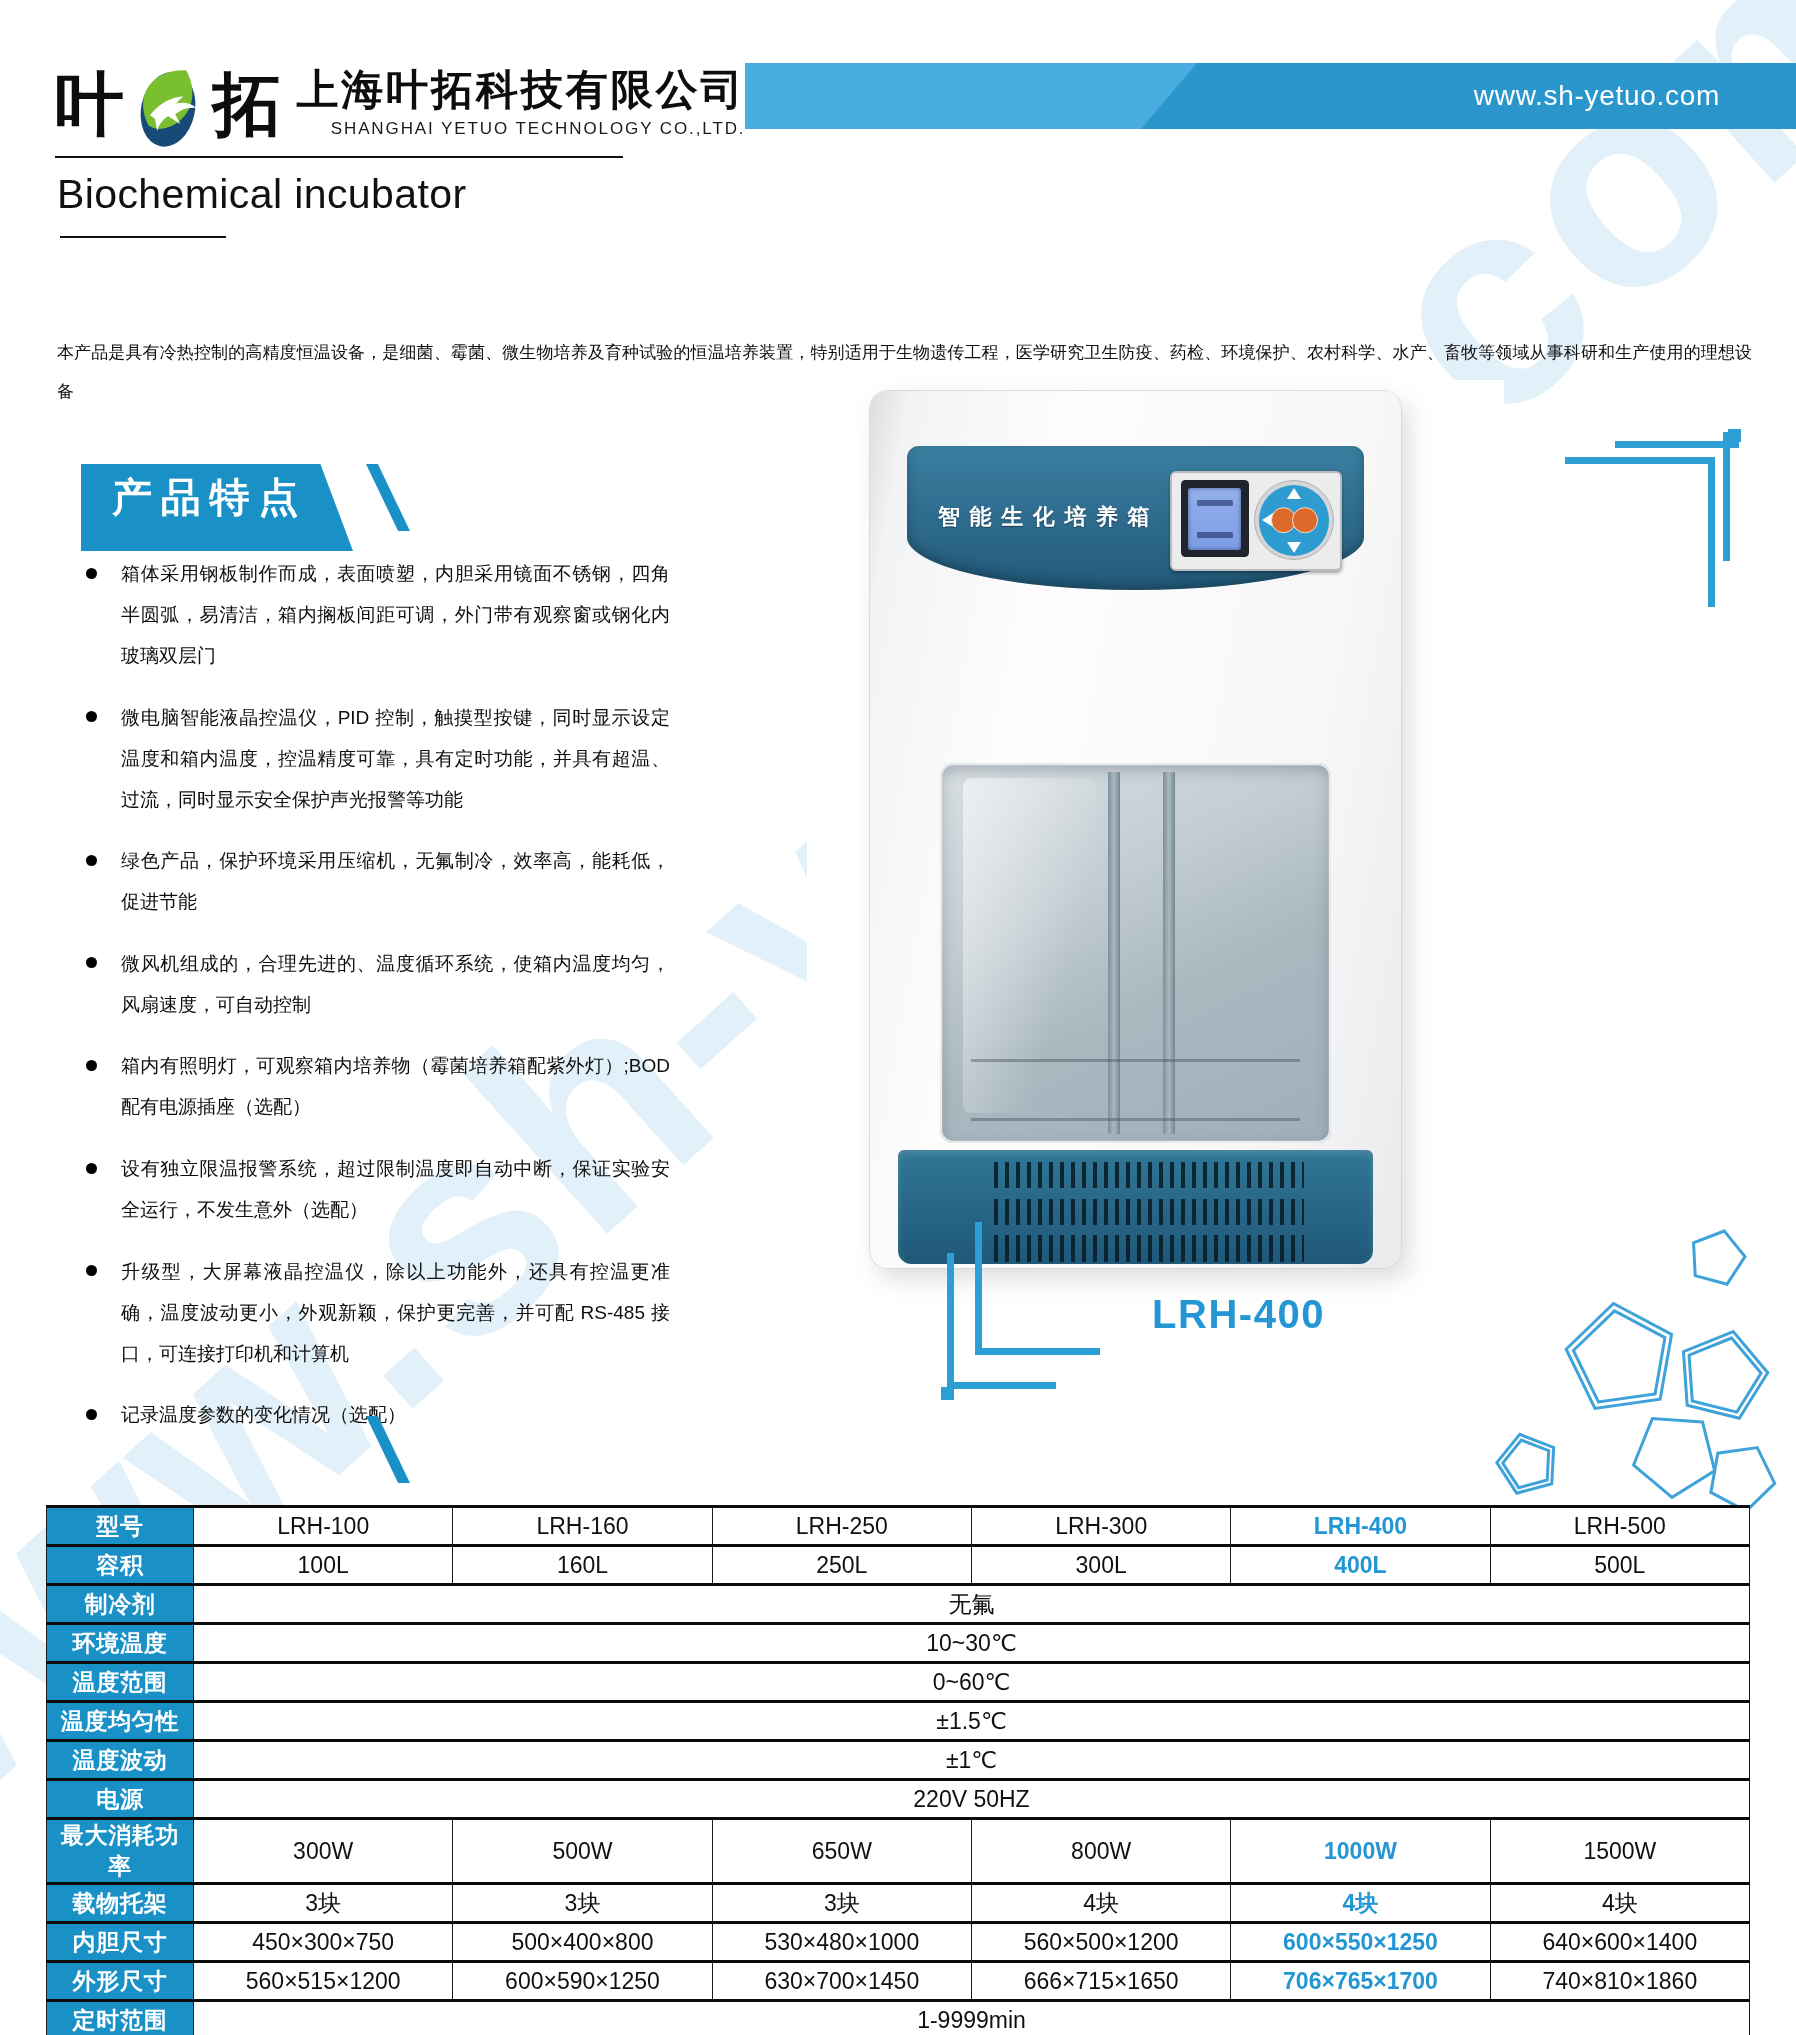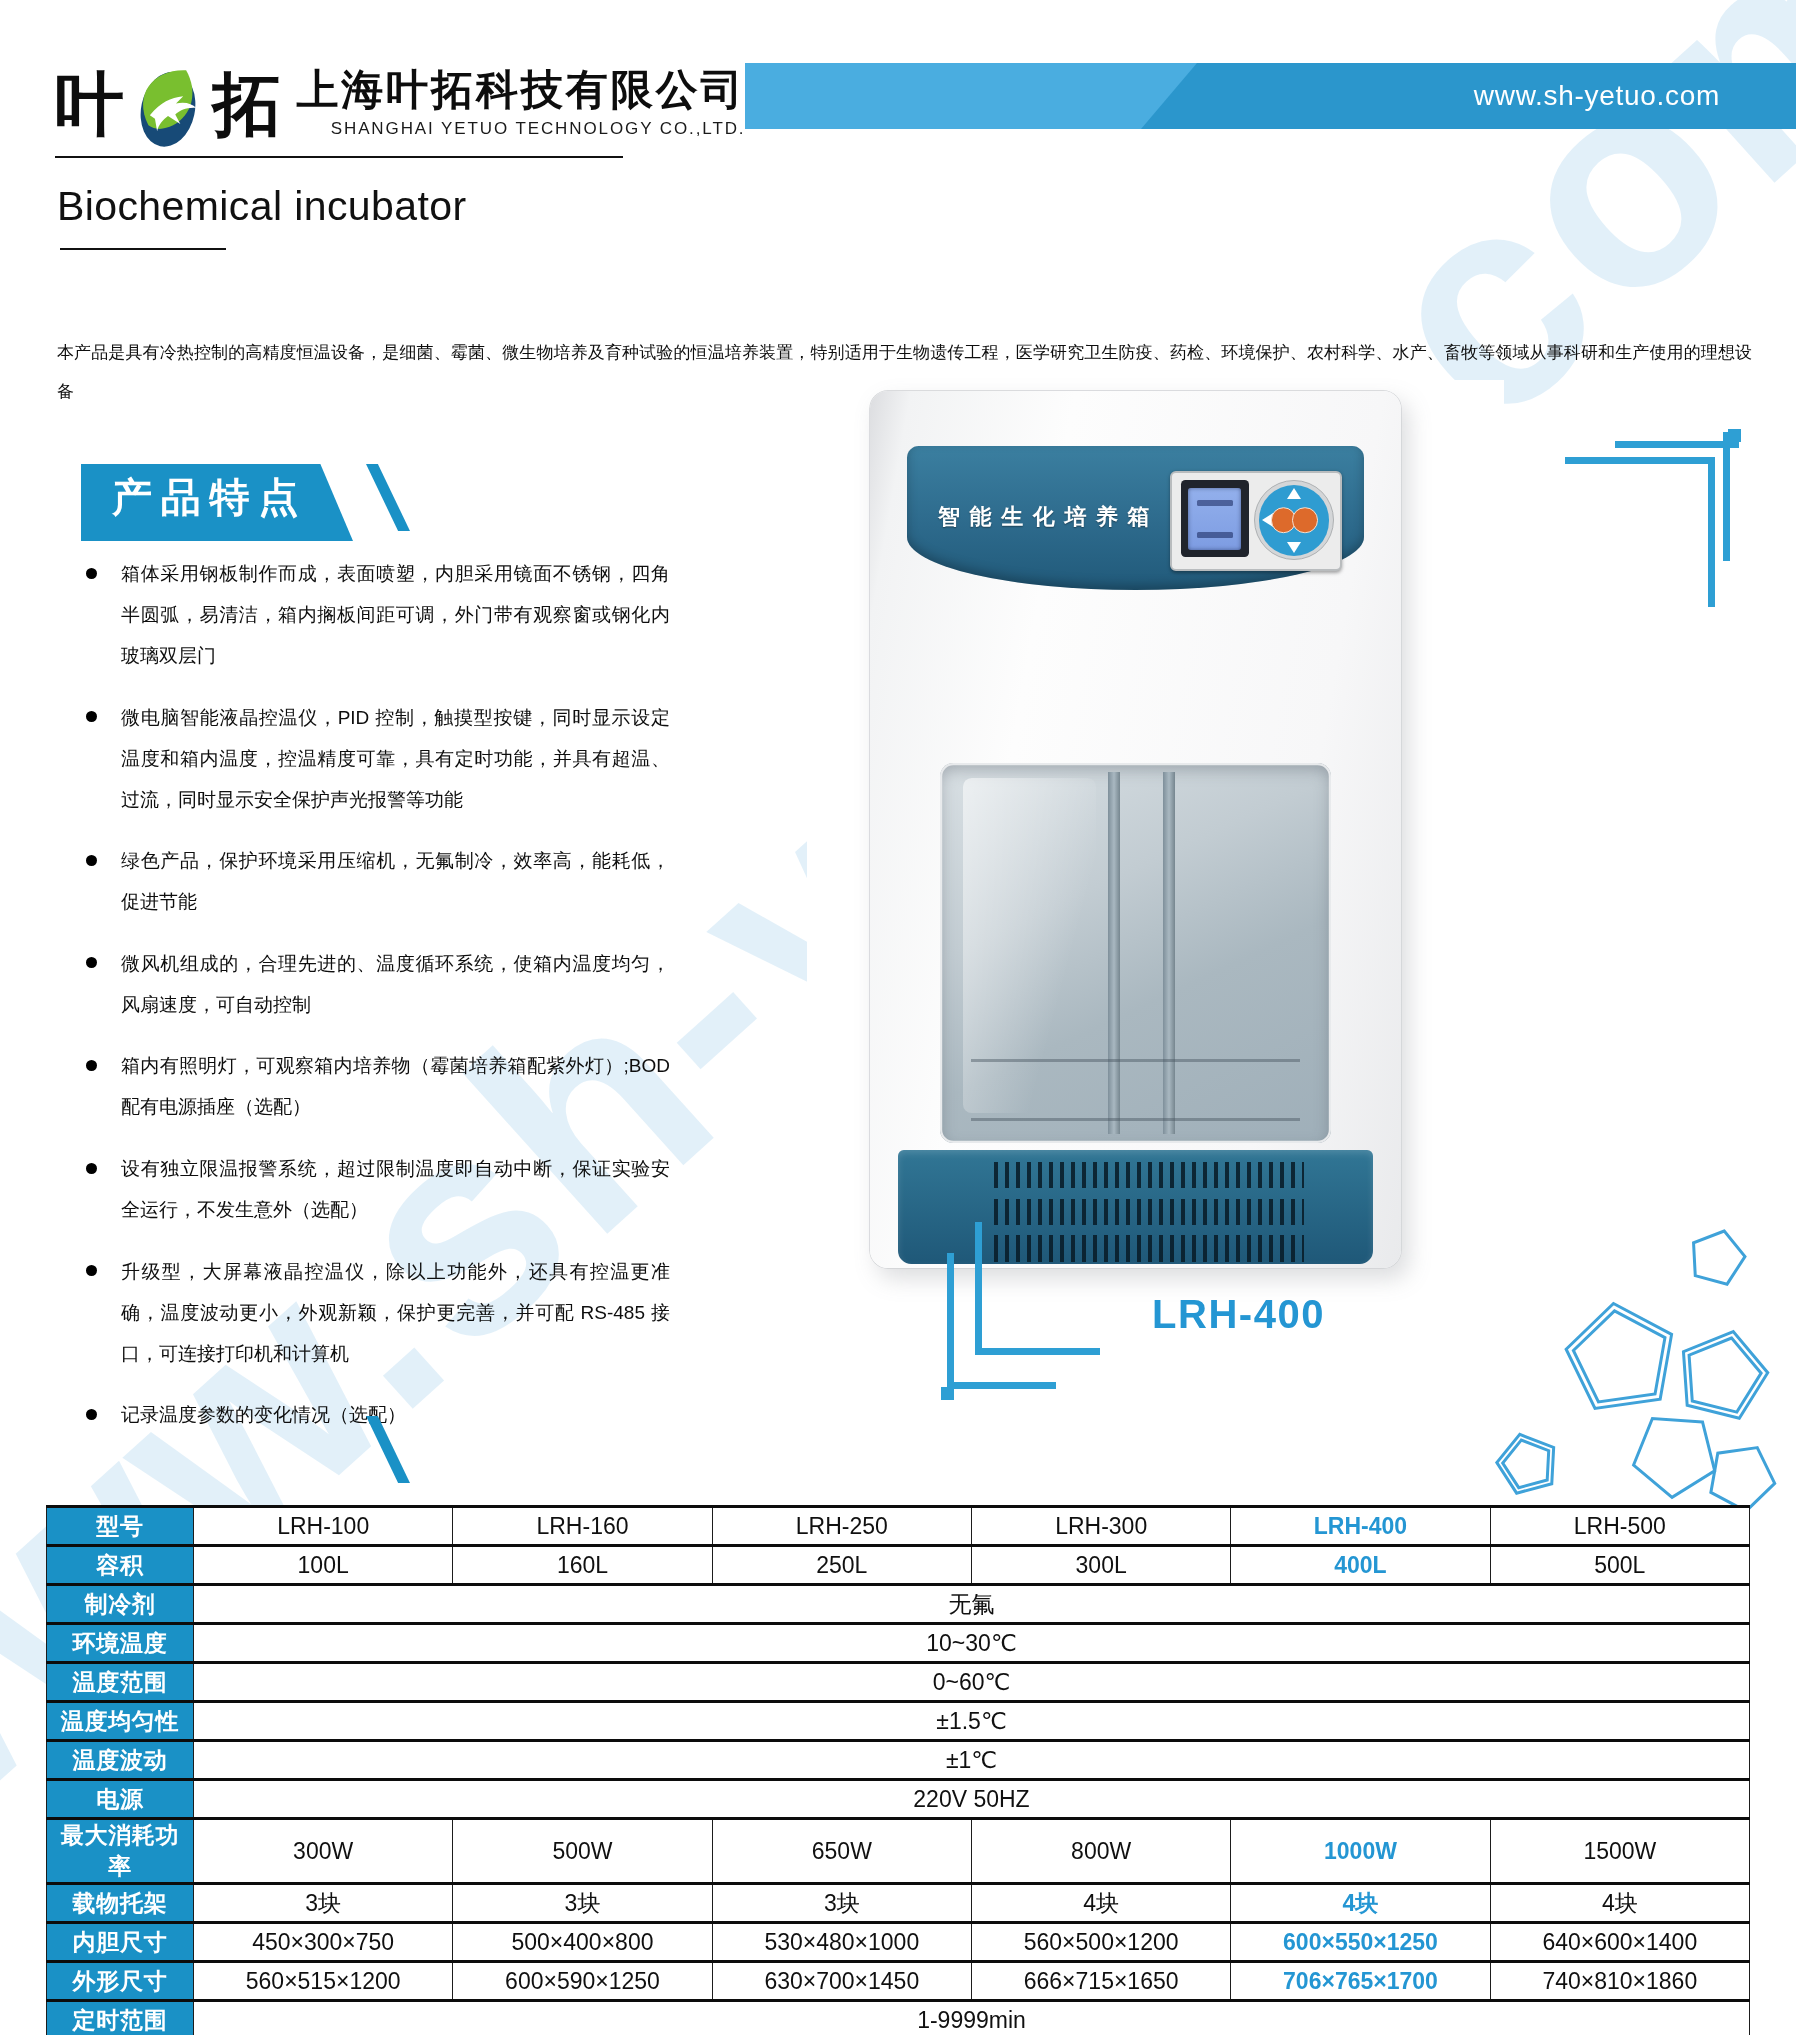--- a/index.html
+++ b/index.html
@@ -23,28 +23,28 @@
 
   .banner{position:absolute;left:745px;top:63px;width:1052px;height:66px;background:#2b96cc;z-index:3;}
   .banner-light{position:absolute;inset:0;background:#4aade0;
     clip-path:polygon(0 0,452px 0,396px 100%,0 100%);}
   .banner-url{position:absolute;right:77px;top:50%;transform:translateY(-50%);
     color:#fff;font-size:28px;letter-spacing:0.7px;}
 
   
   .title-block{position:absolute;left:57px;top:167px;z-index:3;}
   .title-cn{font-size:72px;font-weight:700;letter-spacing:4.4px;color:#0c0c0c;line-height:81px;}
-  .title-en{font-size:41px;color:#111;margin-top:16px;letter-spacing:0.4px;}
+  .title-en{font-size:41px;color:#111;margin-top:4px;letter-spacing:0.4px;}
   .title-rule{width:166px;height:2.2px;background:#111;margin:17.7px 0 0 2.9px;}
 
   .intro{position:absolute;left:57px;top:333px;width:1695px;z-index:3;
     font-size:17px;line-height:39px;text-align:justify;color:#0e0e0e;}
 
   
-  .ribbon{position:absolute;left:81px;height:77px;width:272px;background:#1a91c6;z-index:3;
+  .ribbon{position:absolute;left:81px;height:87px;width:272px;background:#1a91c6;z-index:3;
     clip-path:polygon(0 0,88% 0,100% 100%,0 100%);
     color:#fff;font-size:40px;font-weight:700;letter-spacing:8.8px;
     line-height:67px;padding-left:31px;box-sizing:border-box;}
   .ribbon-stripe{position:absolute;left:366px;height:67px;width:44px;background:#1a91c6;z-index:3;
     clip-path:polygon(0 0,27% 0,100% 100%,73% 100%);}
   .features-ribbon{top:464px;} .features-stripe{top:464px;}
   .specs-ribbon{top:1416px;} .specs-stripe{top:1416px;}
 
   
   .features-list{position:absolute;left:80px;top:553px;width:590px;z-index:3;

